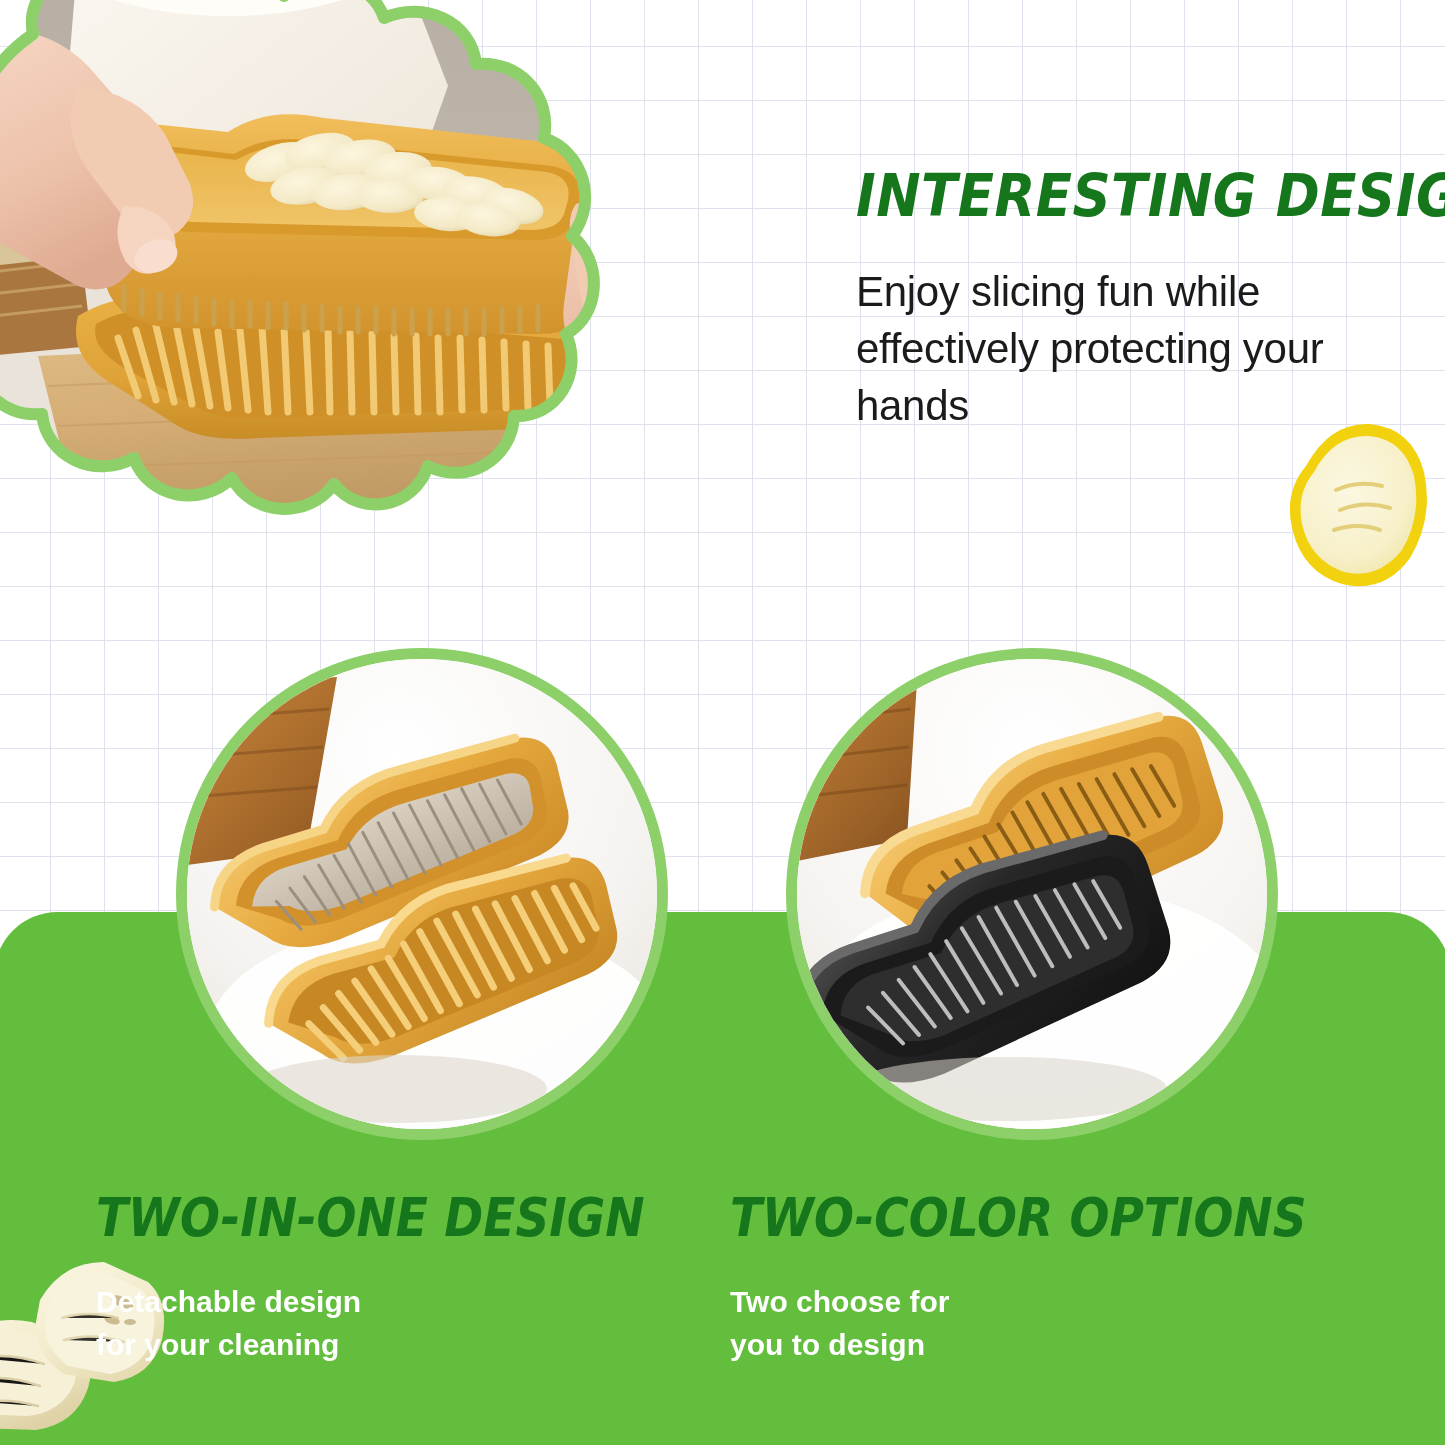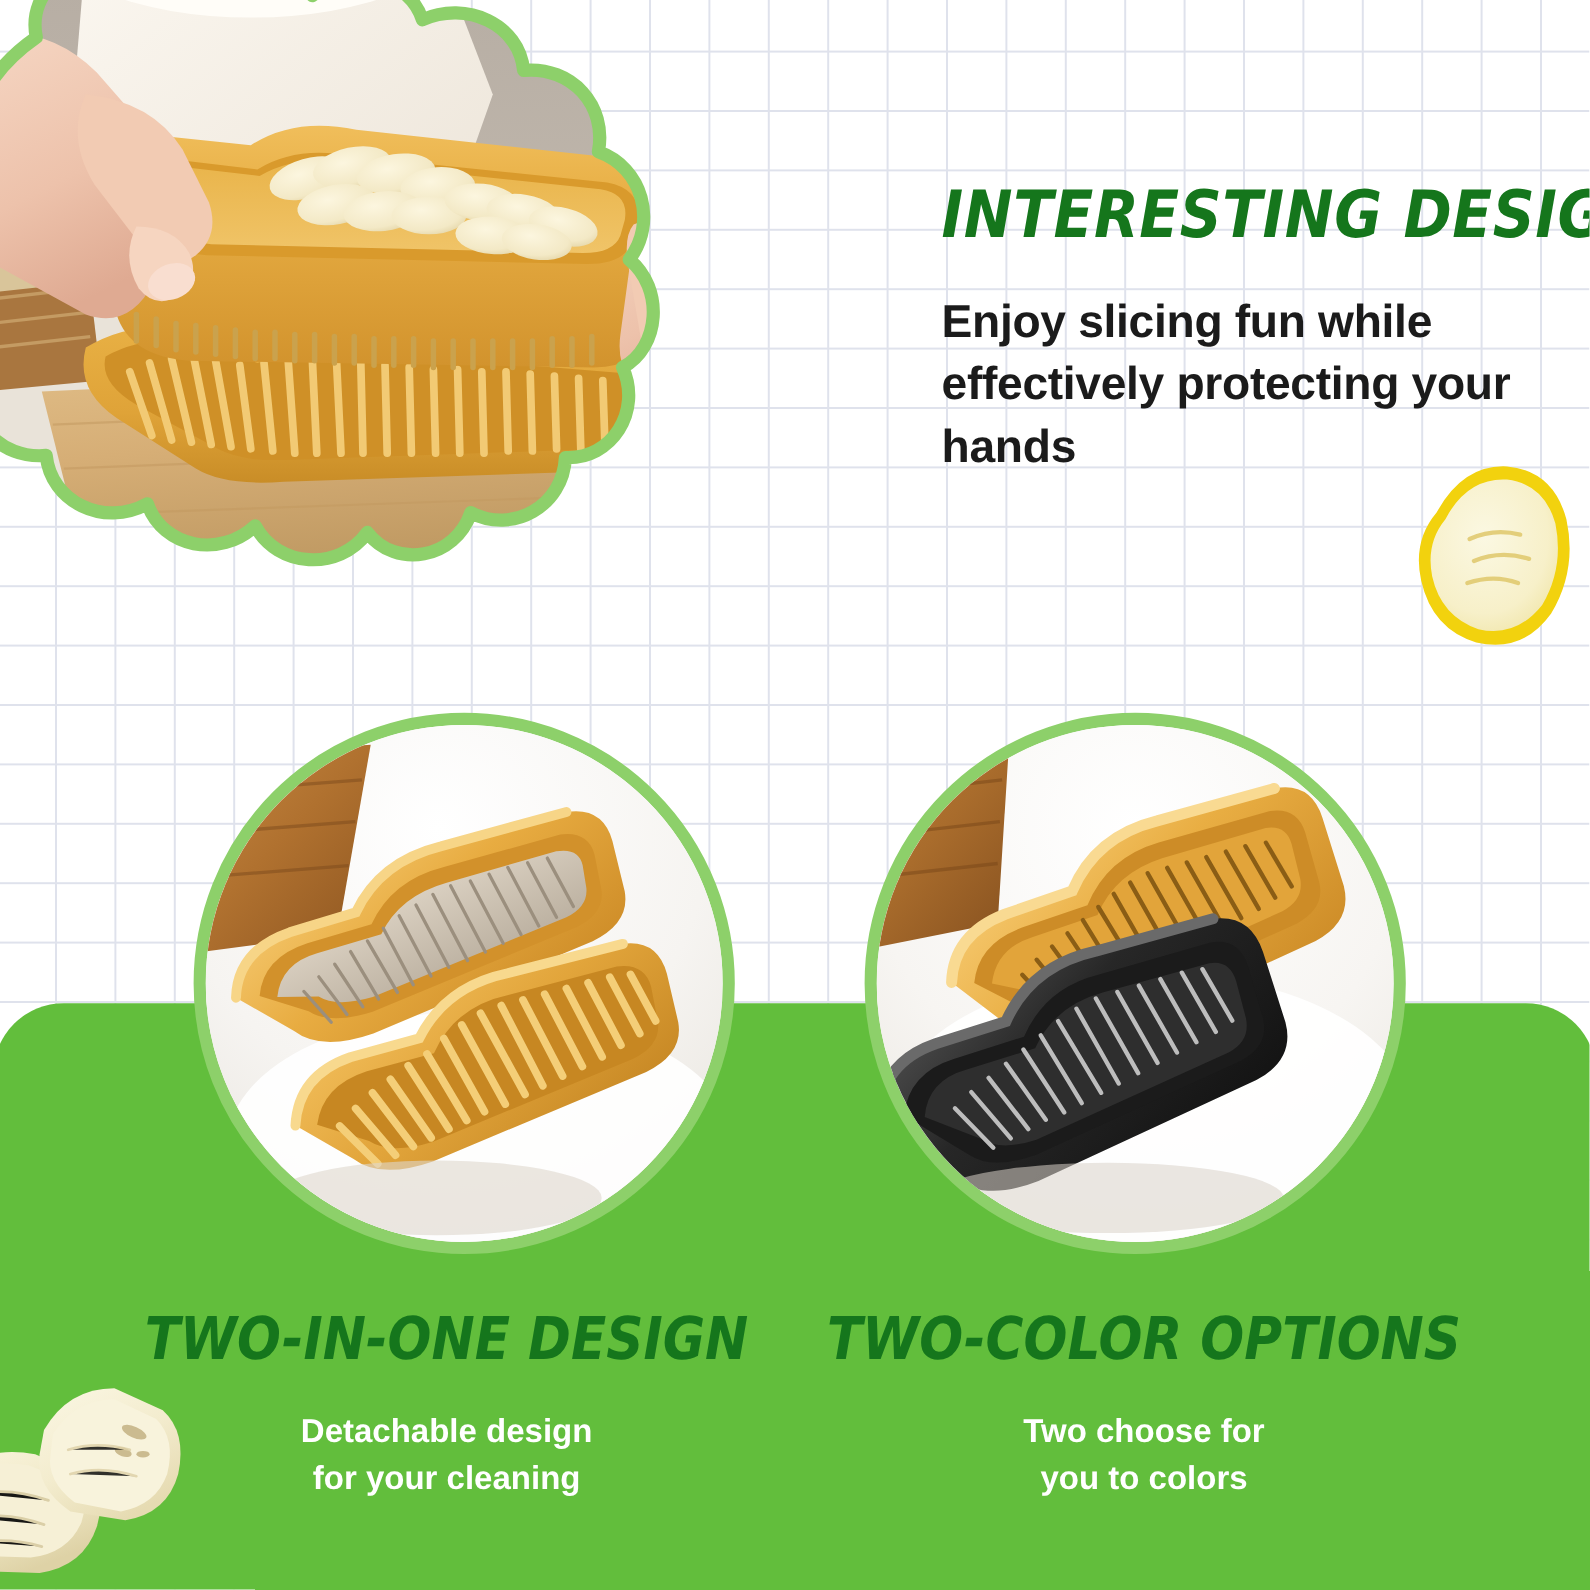--- a/index.html
+++ b/index.html
@@ -44,30 +44,29 @@
     letter-spacing: 0.5px;
     color: #15761C;
     line-height: 1;
     white-space: nowrap;
     transform: scaleY(1.12);
     transform-origin: left top;
   }
   .body-copy {
     margin-top: 44px;
     font-size: 42px;
-    font-weight: bold;
+    font-weight: normal;
     color: #1b1b1b;
     line-height: 1.36;
     letter-spacing: -0.3px;
   }
 
   
   .caption {
     position: absolute;
-    text-align: center;
     width: 620px;
   }
   .caption.left  { left: 96px;  top: 1186px; }
   .caption.right { left: 730px; top: 1186px; }
   .caption .cap-title {
     font-family: "DejaVu Sans", sans-serif;
     font-weight: bold;
     font-style: italic;
     font-size: 47px;
     color: #15761C;
@@ -653,15 +652,15 @@
   <div class="cap-body">
     <div>Detachable design</div>
     <div>for your cleaning</div>
   </div>
 </div>
 
 <div class="caption right">
   <div class="cap-title">TWO-COLOR OPTIONS</div>
   <div class="cap-body">
     <div>Two choose for</div>
-    <div>you to colors</div>
+    <div>you to design</div>
   </div>
 </div>
 
 </body></html>

